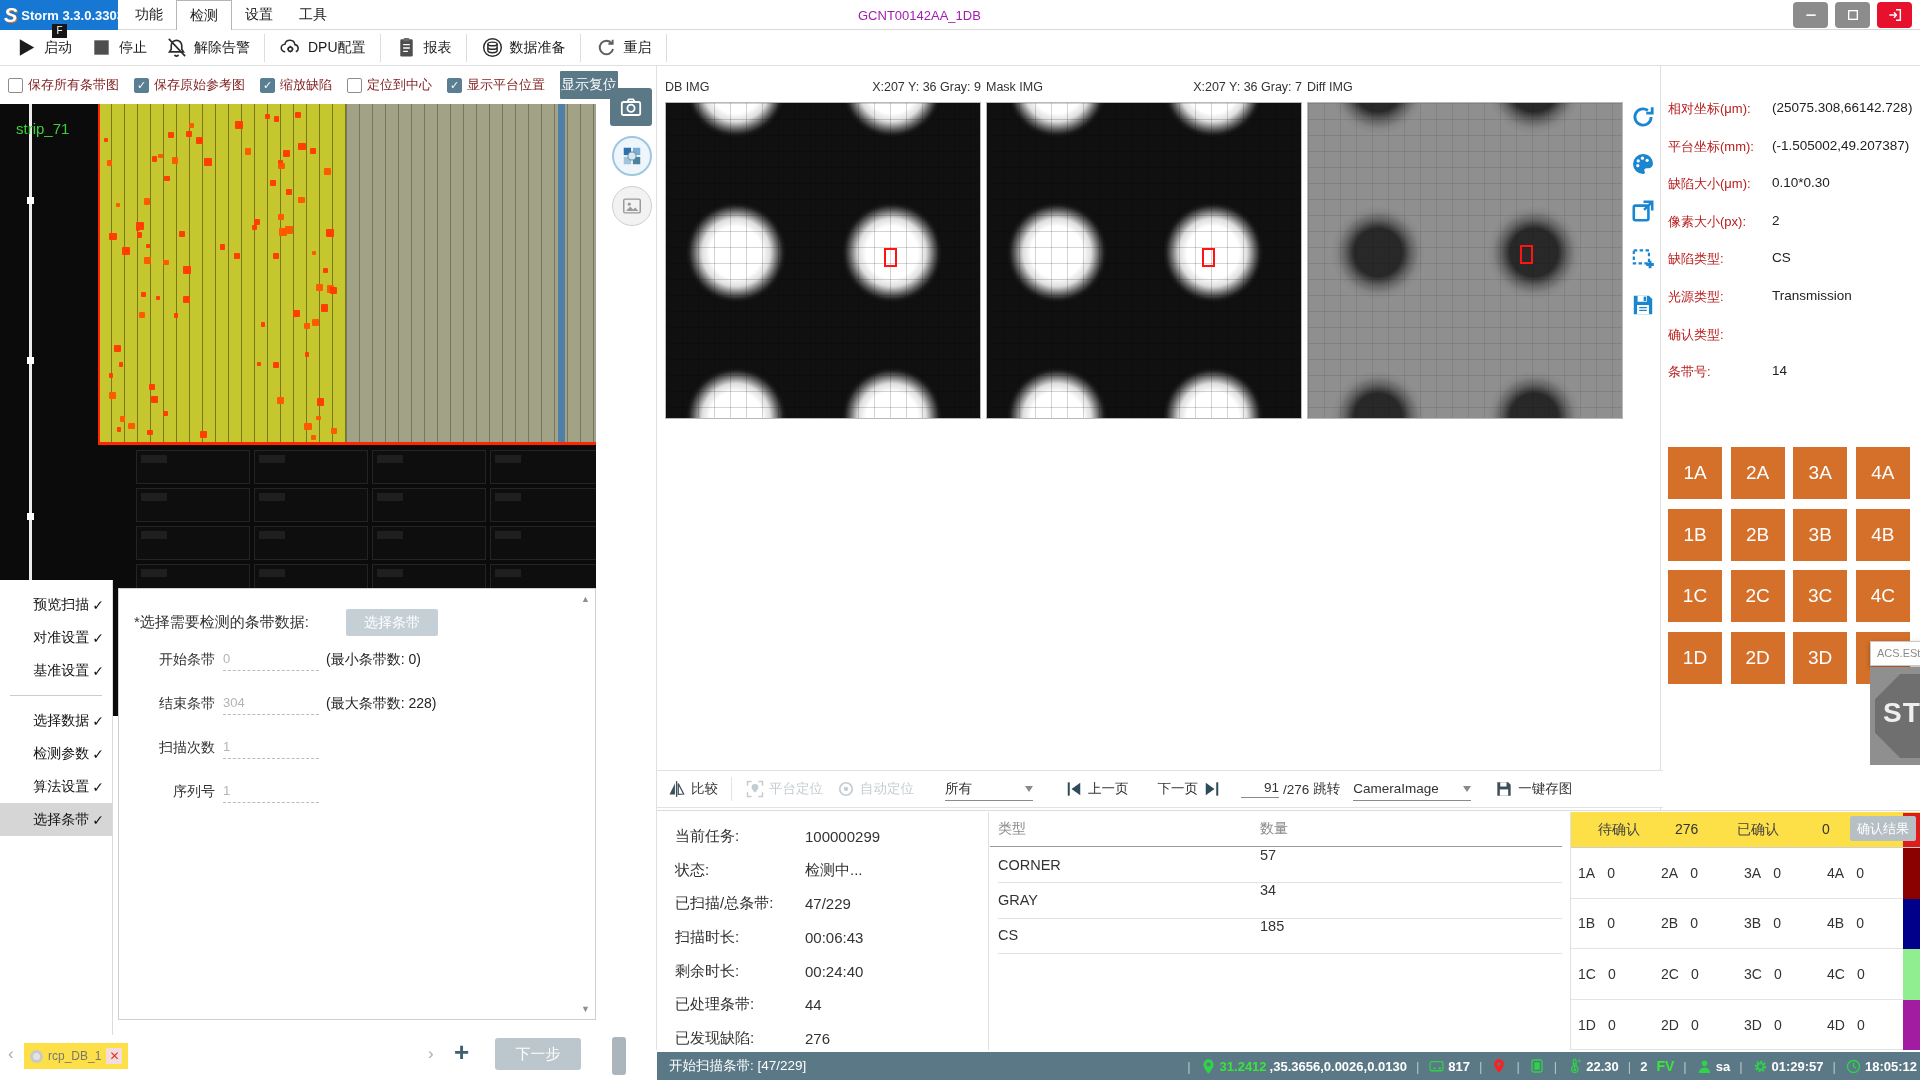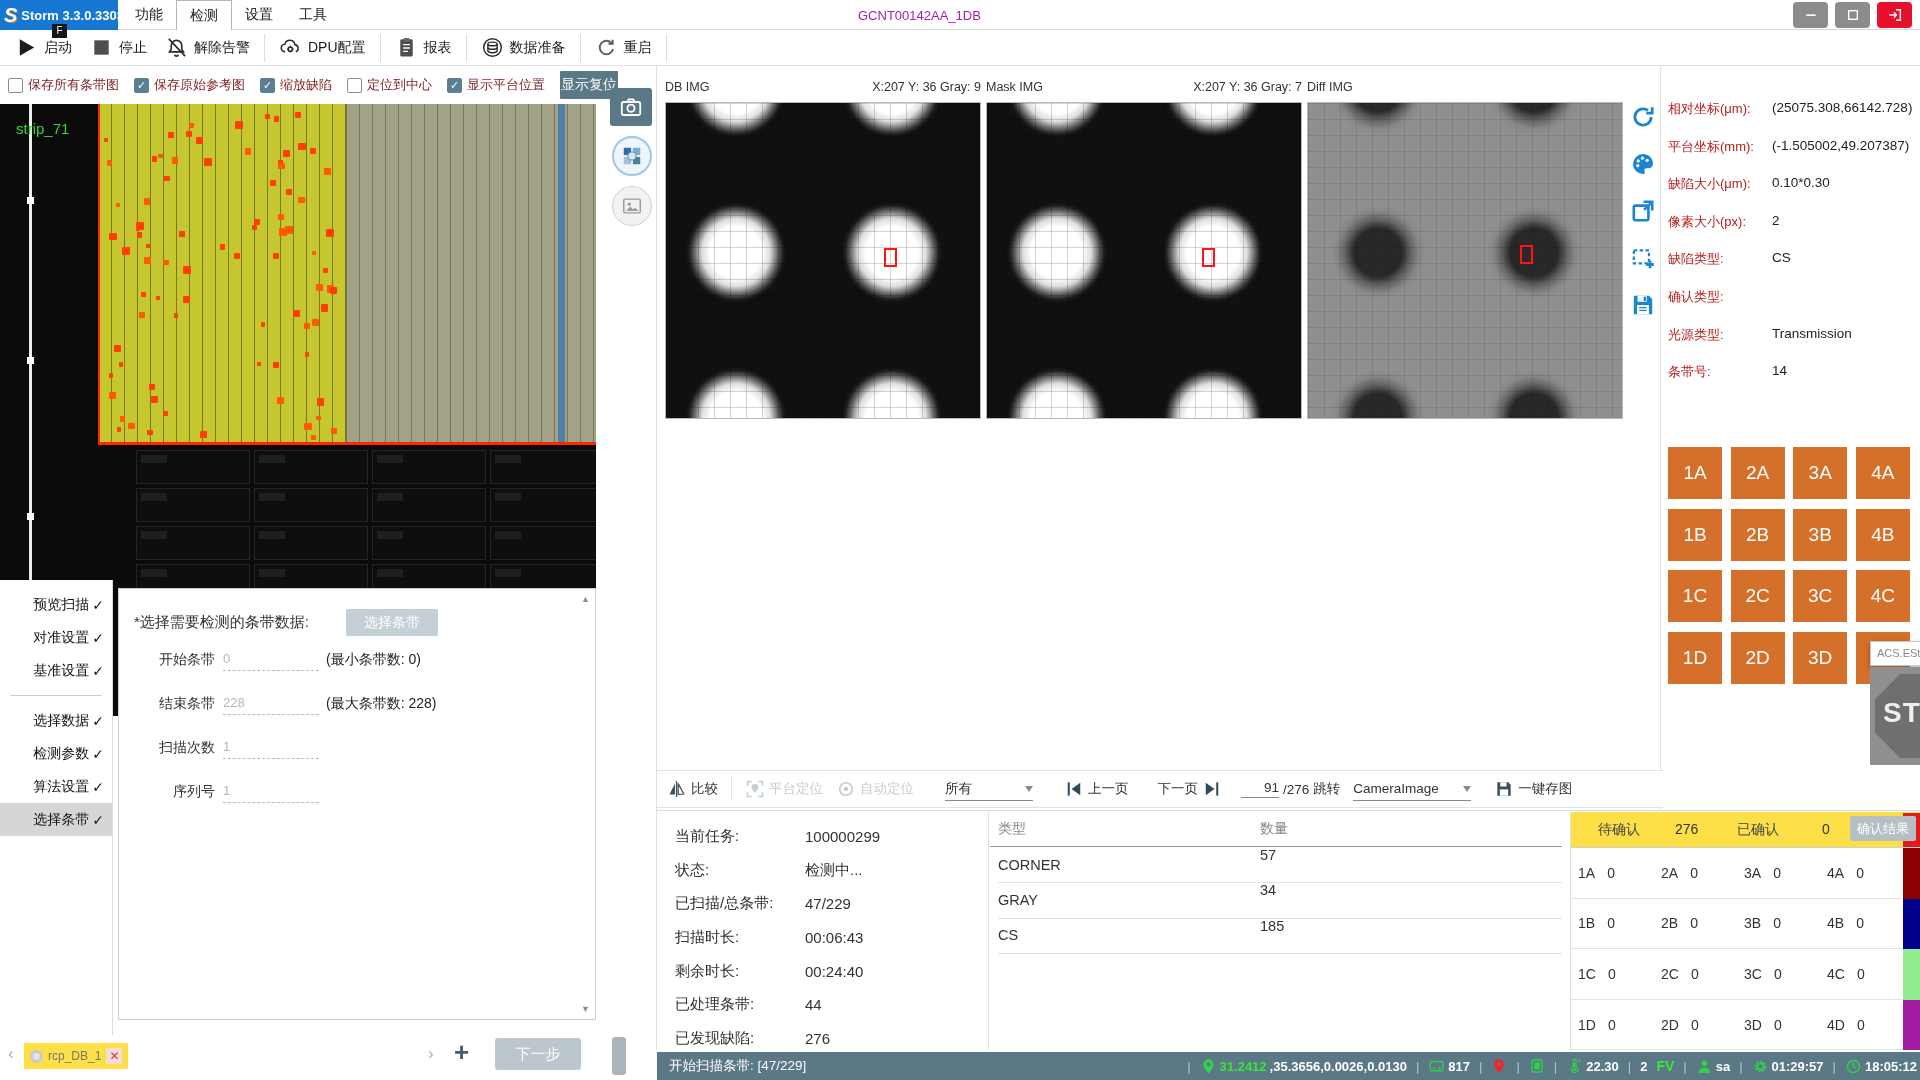--- a/index.html
+++ b/index.html
@@ -494,21 +494,21 @@
     <div class="form-title">*选择需要检测的条带数据:</div>
     <div class="select-strip-btn">选择条带</div>
     <div class="form-fields">
         <div class="frow">
           <span class="flb">开始条带</span>
           <span class="fin">0</span>
           <span class="fht">(最小条带数: 0)</span>
         </div>
         <div class="frow">
           <span class="flb">结束条带</span>
-          <span class="fin">228</span>
+          <span class="fin">304</span>
           <span class="fht">(最大条带数: 228)</span>
         </div>
         <div class="frow">
           <span class="flb">扫描次数</span>
           <span class="fin">1</span>
           <span class="fht"></span>
         </div>
         <div class="frow">
           <span class="flb">序列号</span>
           <span class="fin">1</span>
@@ -731,26 +731,26 @@
       </div>
       <div class="dr">
         <span class="dr-lb">像素大小(px):</span>
         <span class="dr-vl">2</span>
       </div>
       <div class="dr">
         <span class="dr-lb">缺陷类型:</span>
         <span class="dr-vl">CS</span>
       </div>
       <div class="dr">
+        <span class="dr-lb">光源类型:</span>
+        <span class="dr-vl">Transmission</span>
+      </div>
+      <div class="dr">
         <span class="dr-lb">确认类型:</span>
         <span class="dr-vl"></span>
-      </div>
-      <div class="dr">
-        <span class="dr-lb">光源类型:</span>
-        <span class="dr-vl">Transmission</span>
       </div>
       <div class="dr">
         <span class="dr-lb">条带号:</span>
         <span class="dr-vl">14</span>
       </div>
     </div>
   <div class="clsgrid">
       <div class="cls-btn" style="left: 0px; top: 0px;">1A</div>
       <div class="cls-btn" style="left: 62.6px; top: 0px;">2A</div>
       <div class="cls-btn" style="left: 125.2px; top: 0px;">3A</div>

